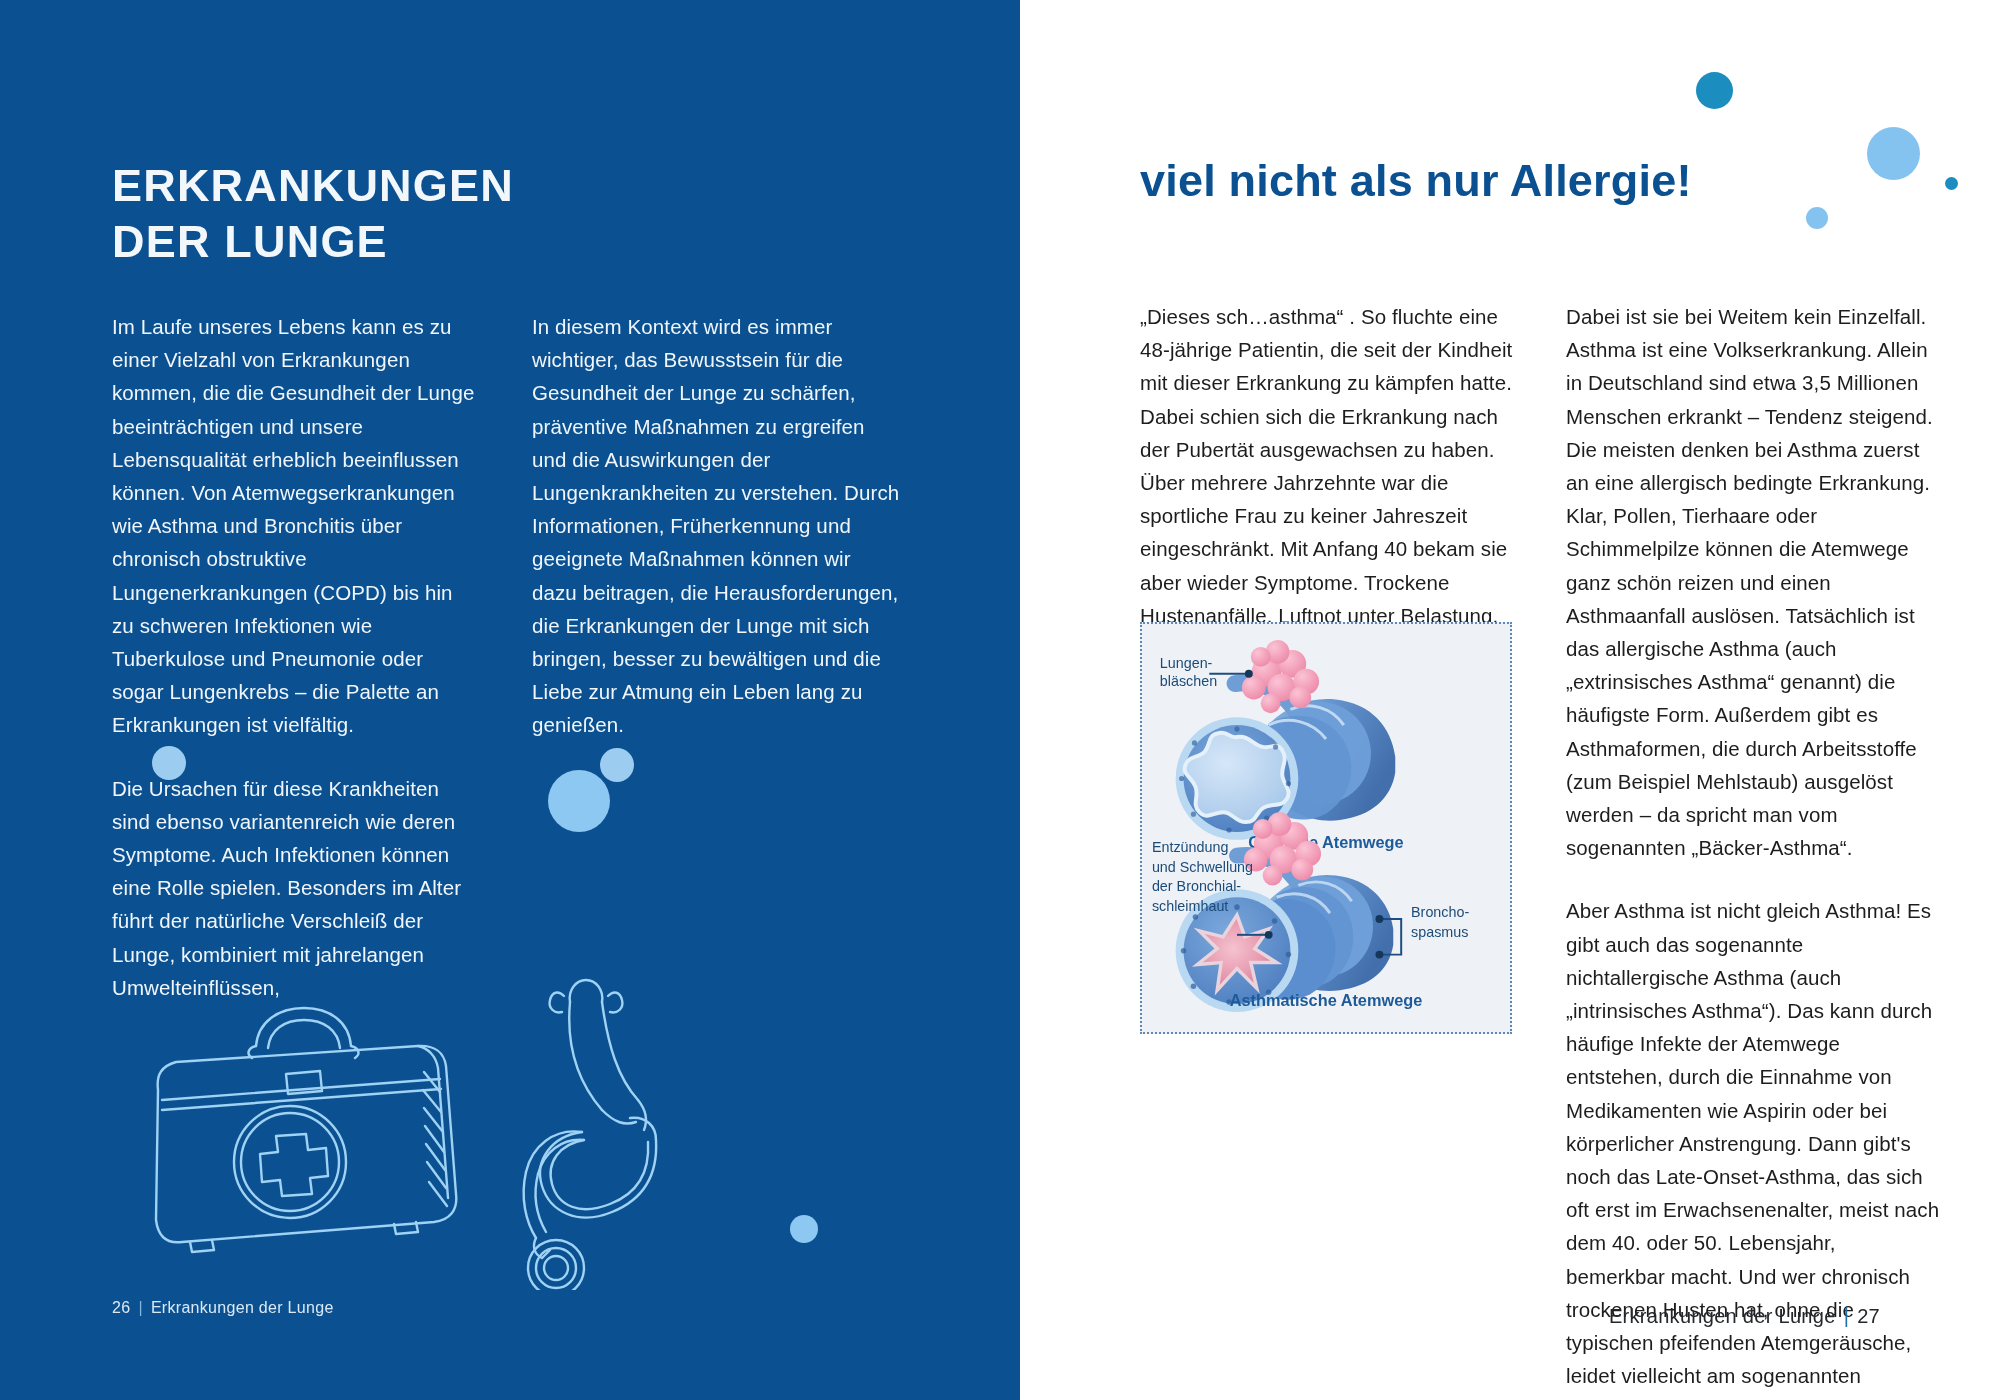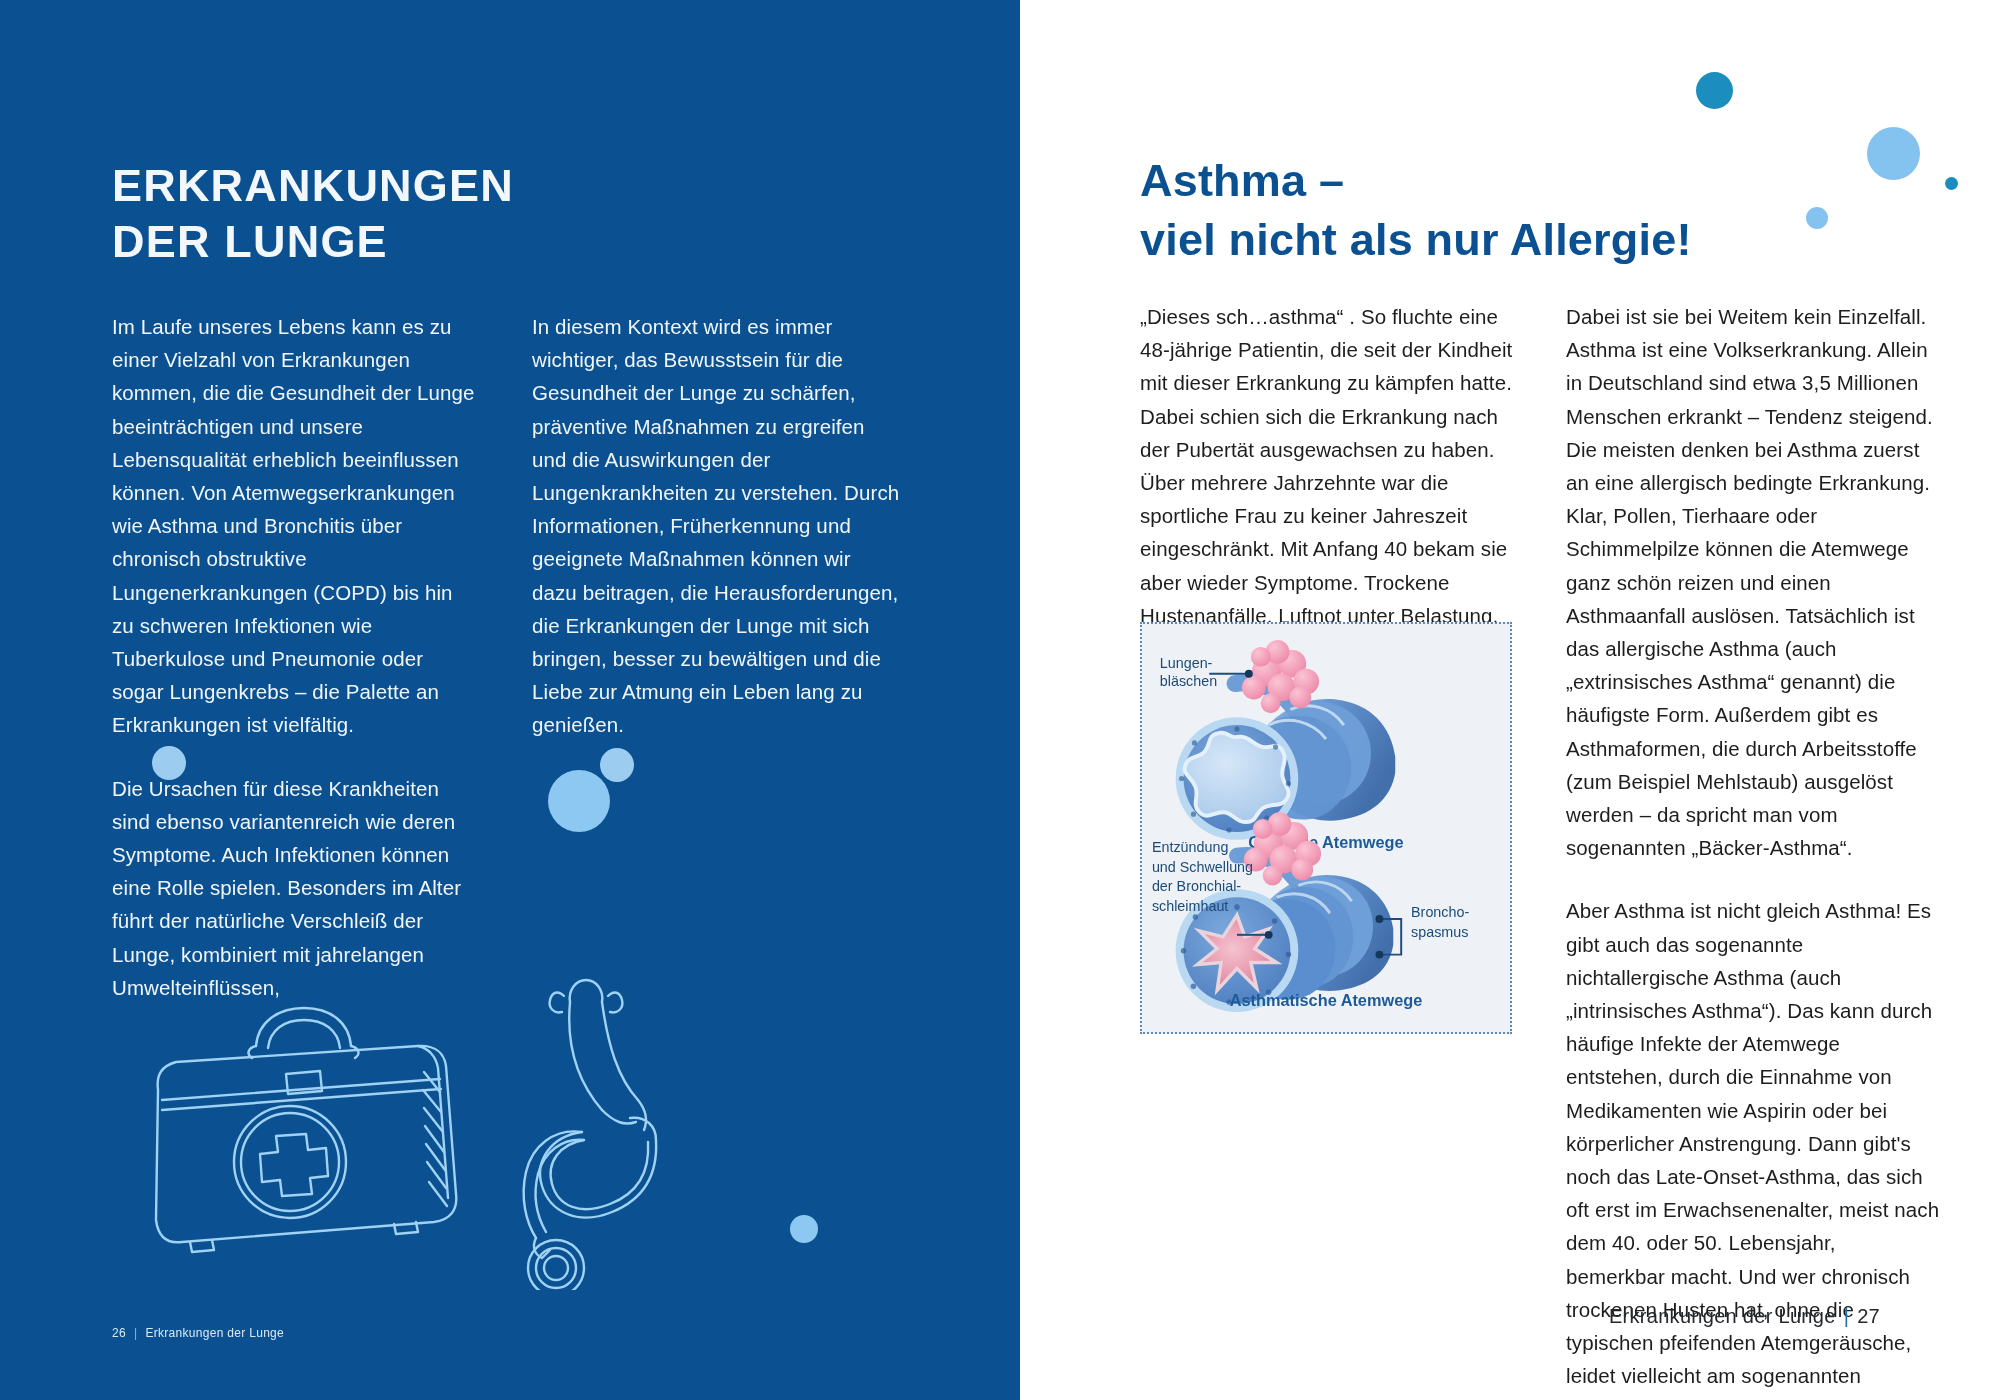--- a/index.html
+++ b/index.html
@@ -56,23 +56,23 @@
     color:#f0f6fb;
     font-size:20.5px;
     line-height:1.62;
     letter-spacing:.1px;
   }
   .left-col p:last-child{margin-bottom:0;}
 
   
   .left-footer{
     position:absolute;
-    left:112px; bottom:60px;
+    left:112px; bottom:83px;
     color:#dce9f5;
-    font-size:12px;
+    font-size:16px;
     letter-spacing:.3px;
     white-space:nowrap;
   }
   .left-footer .sep{
     color:#7fb6e0;
     margin:0 8px;
     font-weight:400;
   }
 
   
@@ -255,21 +255,20 @@
   </div>
 
   <div class="page-right">
 
     <div class="rdot" style="left:676px;top:72px;width:37px;height:37px;background:#1b8dbe;"></div>
     <div class="rdot" style="left:847px;top:127px;width:53px;height:53px;background:#84c3ef;"></div>
     <div class="rdot" style="left:925px;top:177px;width:13px;height:13px;background:#1b8dbe;"></div>
     <div class="rdot" style="left:786px;top:207px;width:22px;height:22px;background:#84c3ef;"></div>
 
     <h1 class="right-title">
-      <span class="ln">Asthma –</span>
       <span class="ln">viel nicht als nur Allergie!</span>
     </h1>
 
     <div class="right-cols">
       <div class="right-col">
         <p>„Dieses sch…asthma“ . So fluchte eine 48-jährige Patientin, die seit der Kindheit mit dieser Erkrankung zu kämpfen hatte. Dabei schien sich die Erkrankung nach der Pubertät ausgewachsen zu haben. Über mehrere Jahrzehnte war die sportliche Frau zu keiner Jahreszeit eingeschränkt. Mit Anfang 40 bekam sie aber wieder Symptome. Trockene Hustenanfälle, Luftnot unter Belastung, Brustenge und Leistungseinbrüche – die Diagnose: Asthma bronchiale. Seitdem war sie bei mir in Behandlung und trug es mal mehr und mal weniger mit Fassung.</p>
       </div>
       <div class="right-col">
         <p>Dabei ist sie bei Weitem kein Einzelfall. Asthma ist eine Volkserkrankung. Allein in Deutschland sind etwa 3,5 Millionen Menschen erkrankt – Tendenz steigend. Die meisten denken bei Asthma zuerst an eine allergisch bedingte Erkrankung. Klar, Pollen, Tierhaare oder Schimmelpilze können die Atemwege ganz schön reizen und einen Asthmaanfall auslösen. Tatsächlich ist das allergische Asthma (auch „extrinsisches Asthma“ genannt) die häufigste Form. Außerdem gibt es Asthmaformen, die durch Arbeitsstoffe (zum Beispiel Mehlstaub) ausgelöst werden – da spricht man vom sogenannten „Bäcker-Asthma“.</p>
         <p>Aber Asthma ist nicht gleich Asthma! Es gibt auch das sogenannte nichtallergische Asthma (auch „intrinsisches Asthma“). Das kann durch häufige Infekte der Atemwege entstehen, durch die Einnahme von Medikamenten wie Aspirin oder bei körperlicher Anstrengung. Dann gibt's noch das Late-Onset-Asthma, das sich oft erst im Erwachsenenalter, meist nach dem 40. oder 50. Lebensjahr, bemerkbar macht. Und wer chronisch trockenen Husten hat, ohne die typischen pfeifenden Atemgeräusche, leidet vielleicht am sogenannten „Cough-Variant-Asthma“, bei dem vor allem Reizhusten statt der klassischen Atemnot im Vordergrund steht.</p>

